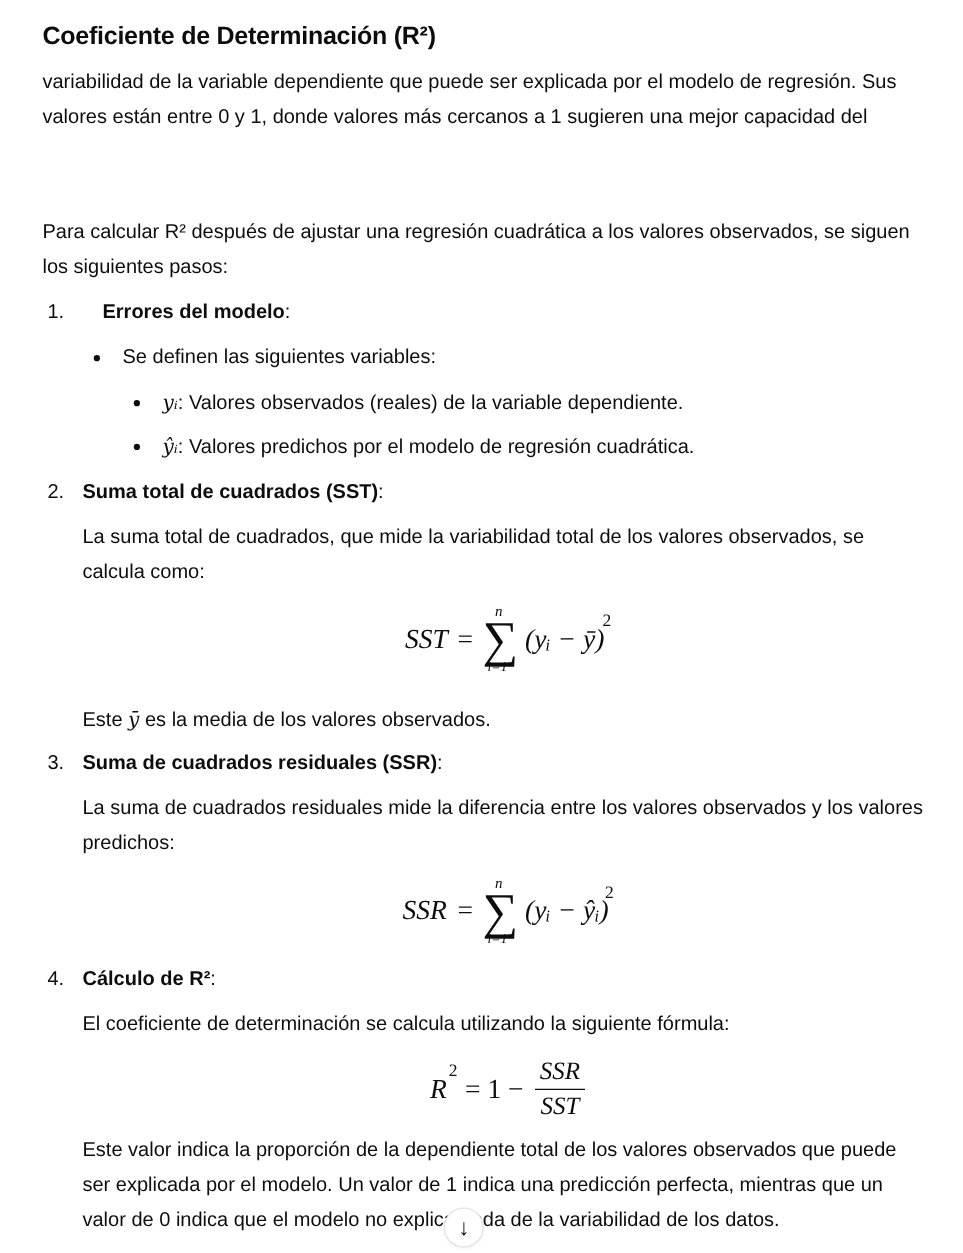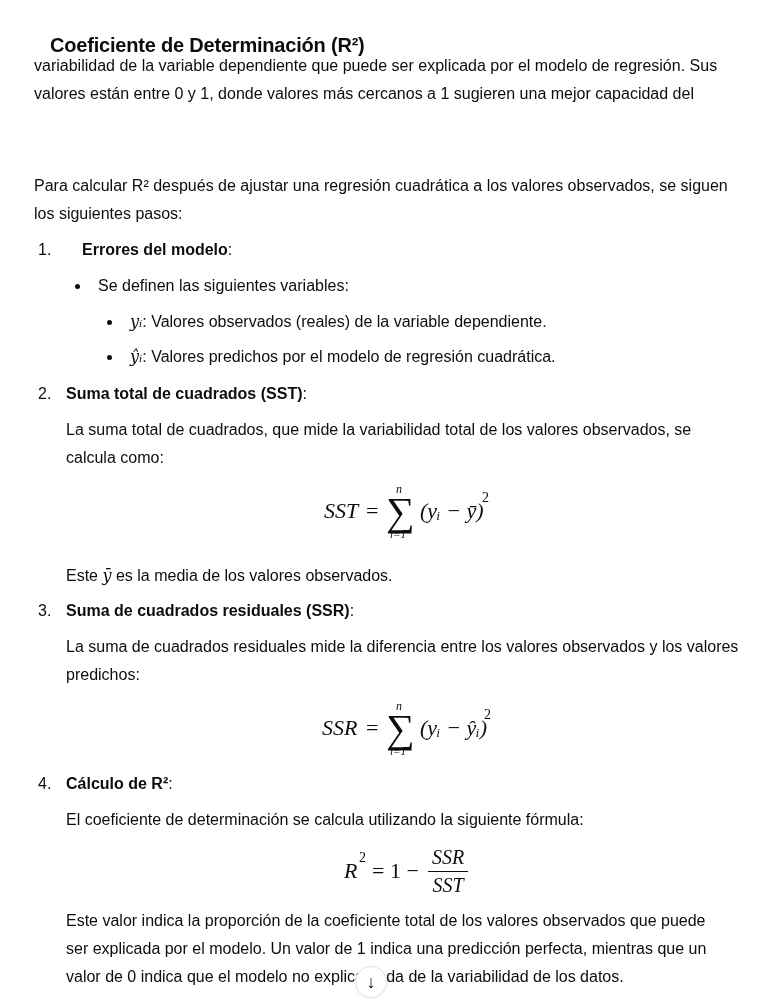--- a/index.html
+++ b/index.html
@@ -3,21 +3,21 @@
   <meta charset="utf-8">
   <style>
     html, body { margin: 0; padding: 0; background: #ffffff; }
     body {
       width: 770px; height: 1002px; overflow: hidden; position: relative;
       font-family: "Liberation Sans", "DejaVu Sans", sans-serif;
       color: #0d0d0d;
     }
     .content { position: absolute; left: 34px; top: 0; width: 716px; }
     h3 {
-      margin: 16px; position: absolute; top: 16px; left: 0;
+      margin: 0; position: absolute; top: 16px; left: 0;
       font-size: 20px; font-weight: 700; letter-spacing: -0.2px; line-height: 26px;
     }
     p, .line { font-size: 16px; line-height: 28px; margin: 0; }
     .para { position: absolute; left: 0; width: 716px; }
     .num { position: absolute; left: 4px; font-size: 16px; line-height: 28px; }
     .step-title { position: absolute; left: 32px; font-size: 16px; line-height: 28px; }
     .step-title b { font-weight: 700; }
     .bullet { position: absolute; font-size: 16px; line-height: 28px; }
     .dot { position: absolute; width: 5px; height: 5px; border-radius: 50%; background: #0d0d0d; }
     .math { font-family: "DejaVu Serif", "Liberation Serif", serif; font-style: italic; }
@@ -120,21 +120,21 @@
       <span style="position:absolute; left:15px; top:6px; font-size:14px;">2</span>
       <span style="position:absolute; left:28px; top:14px; white-space:nowrap;">= 1 −</span>
       <div class="frac it" style="left:84px; top:2px; width:40px; font-size:20px;">
         <div>SSR</div>
         <div class="bar"></div>
         <div>SST</div>
       </div>
     </div>
 
     <div class="para" style="left:32px; top:907px; width:684px;">
-      <div class="line">Este valor indica la proporción de la coeficiente total de los valores observados que puede</div>
+      <div class="line">Este valor indica la proporción de la dependiente total de los valores observados que puede</div>
       <div class="line">ser explicada por el modelo. Un valor de 1 indica una predicción perfecta, mientras que un</div>
       <div class="line">valor de 0 indica que el modelo no explica nada de la variabilidad de los datos.</div>
     </div>
   </div>
 </div>
 
 <div class="scroll-btn">
   <span>↓</span>
 </div>
 

